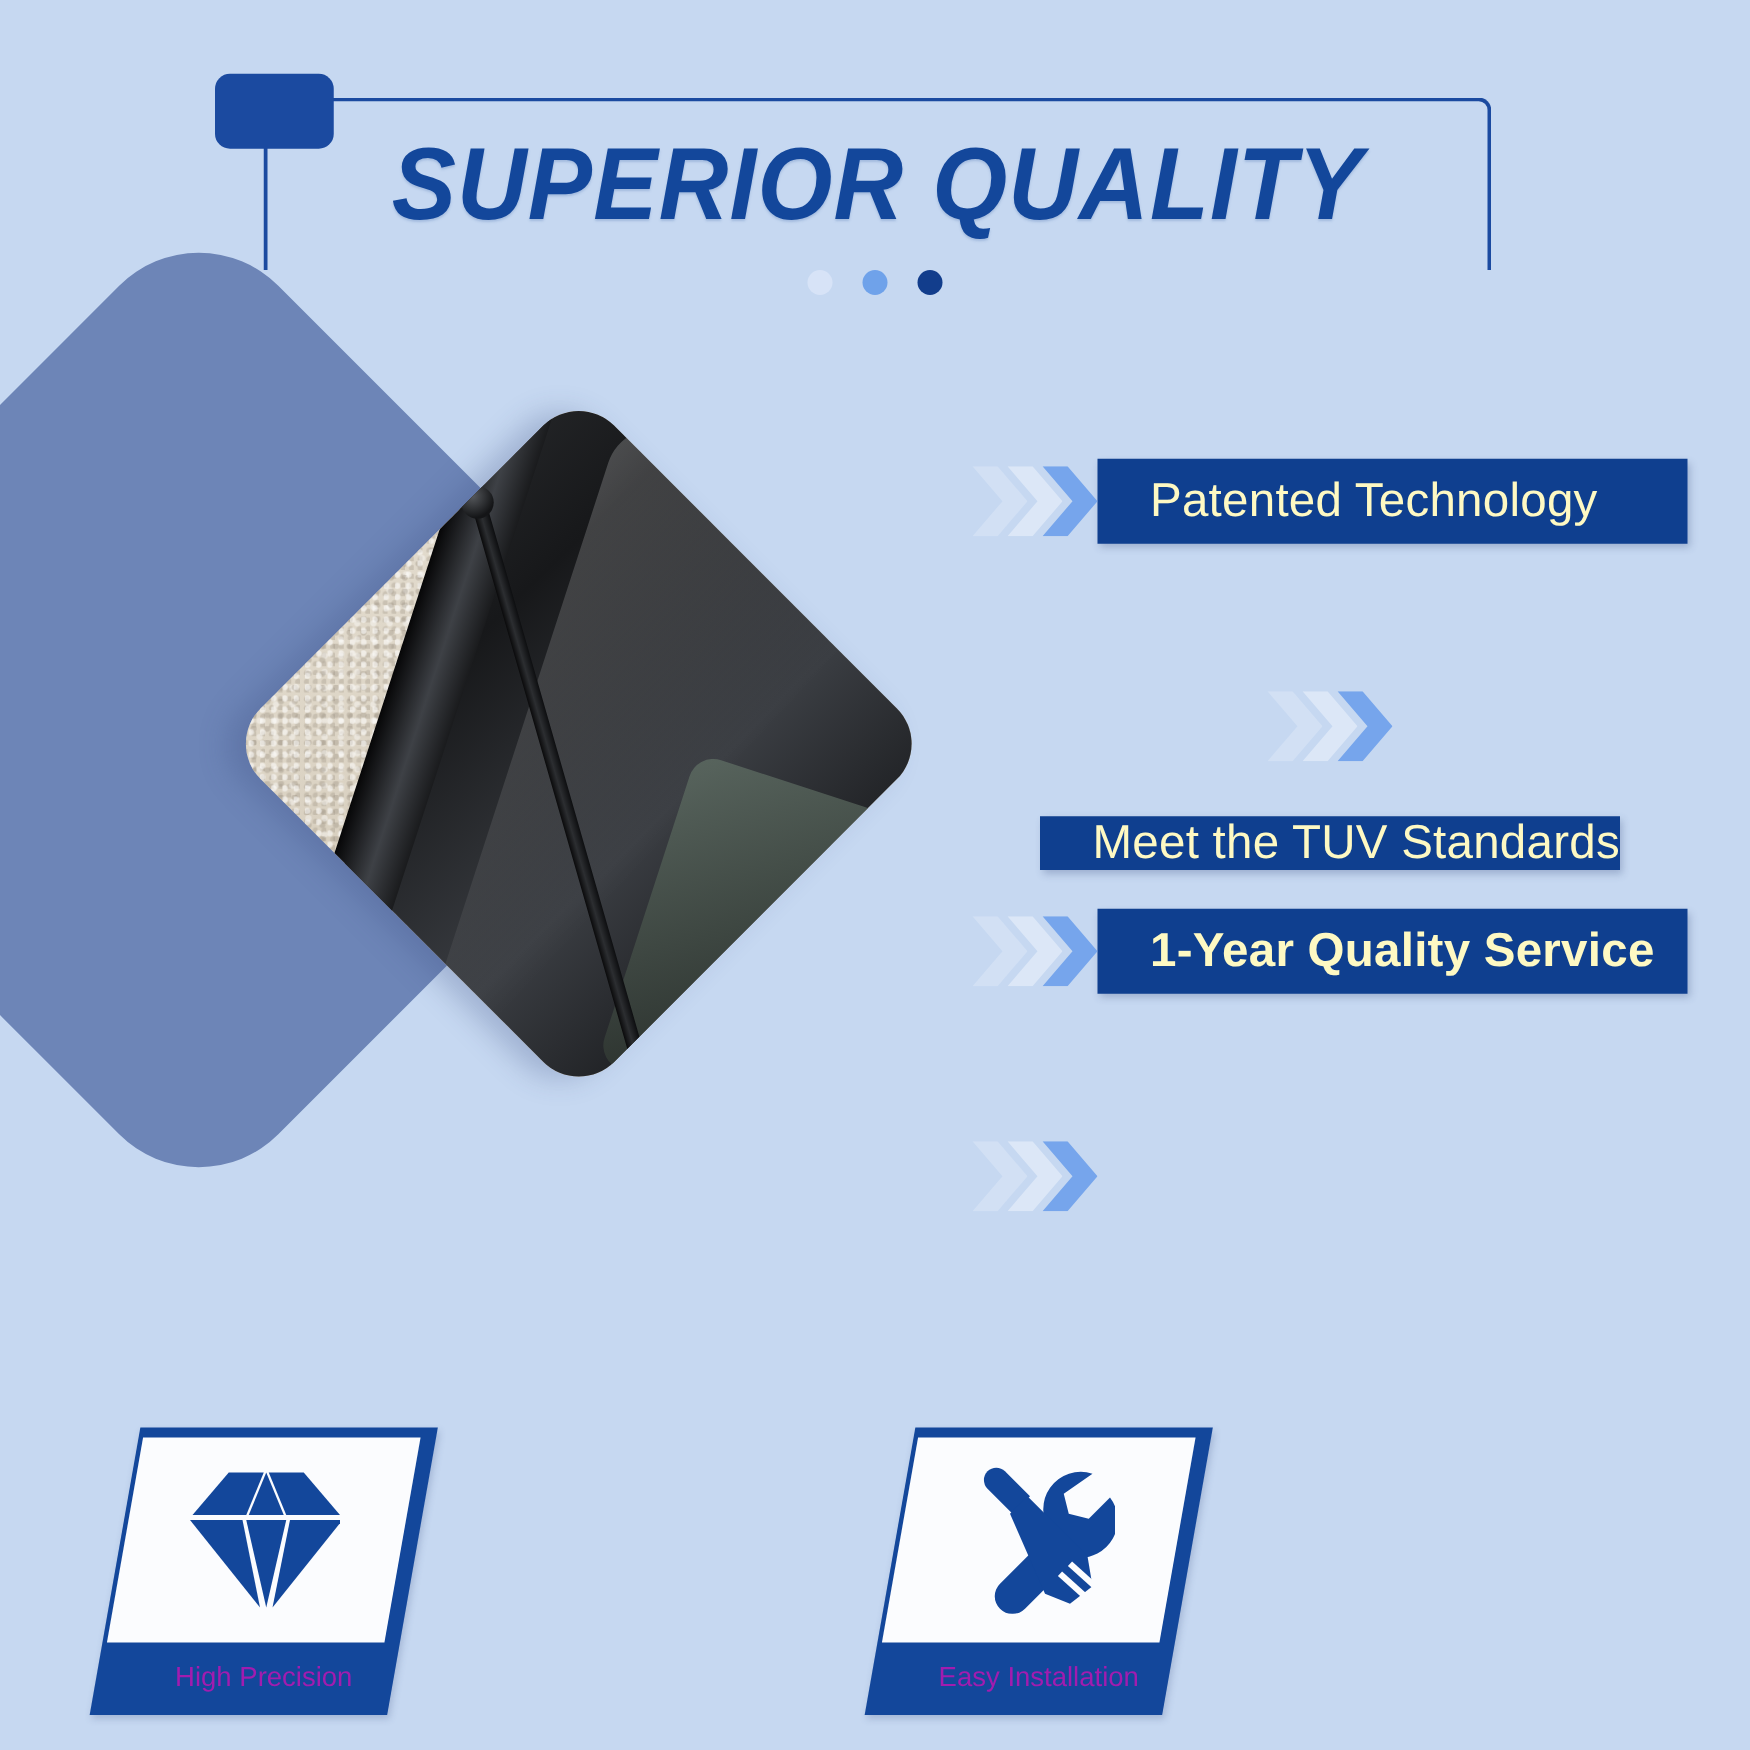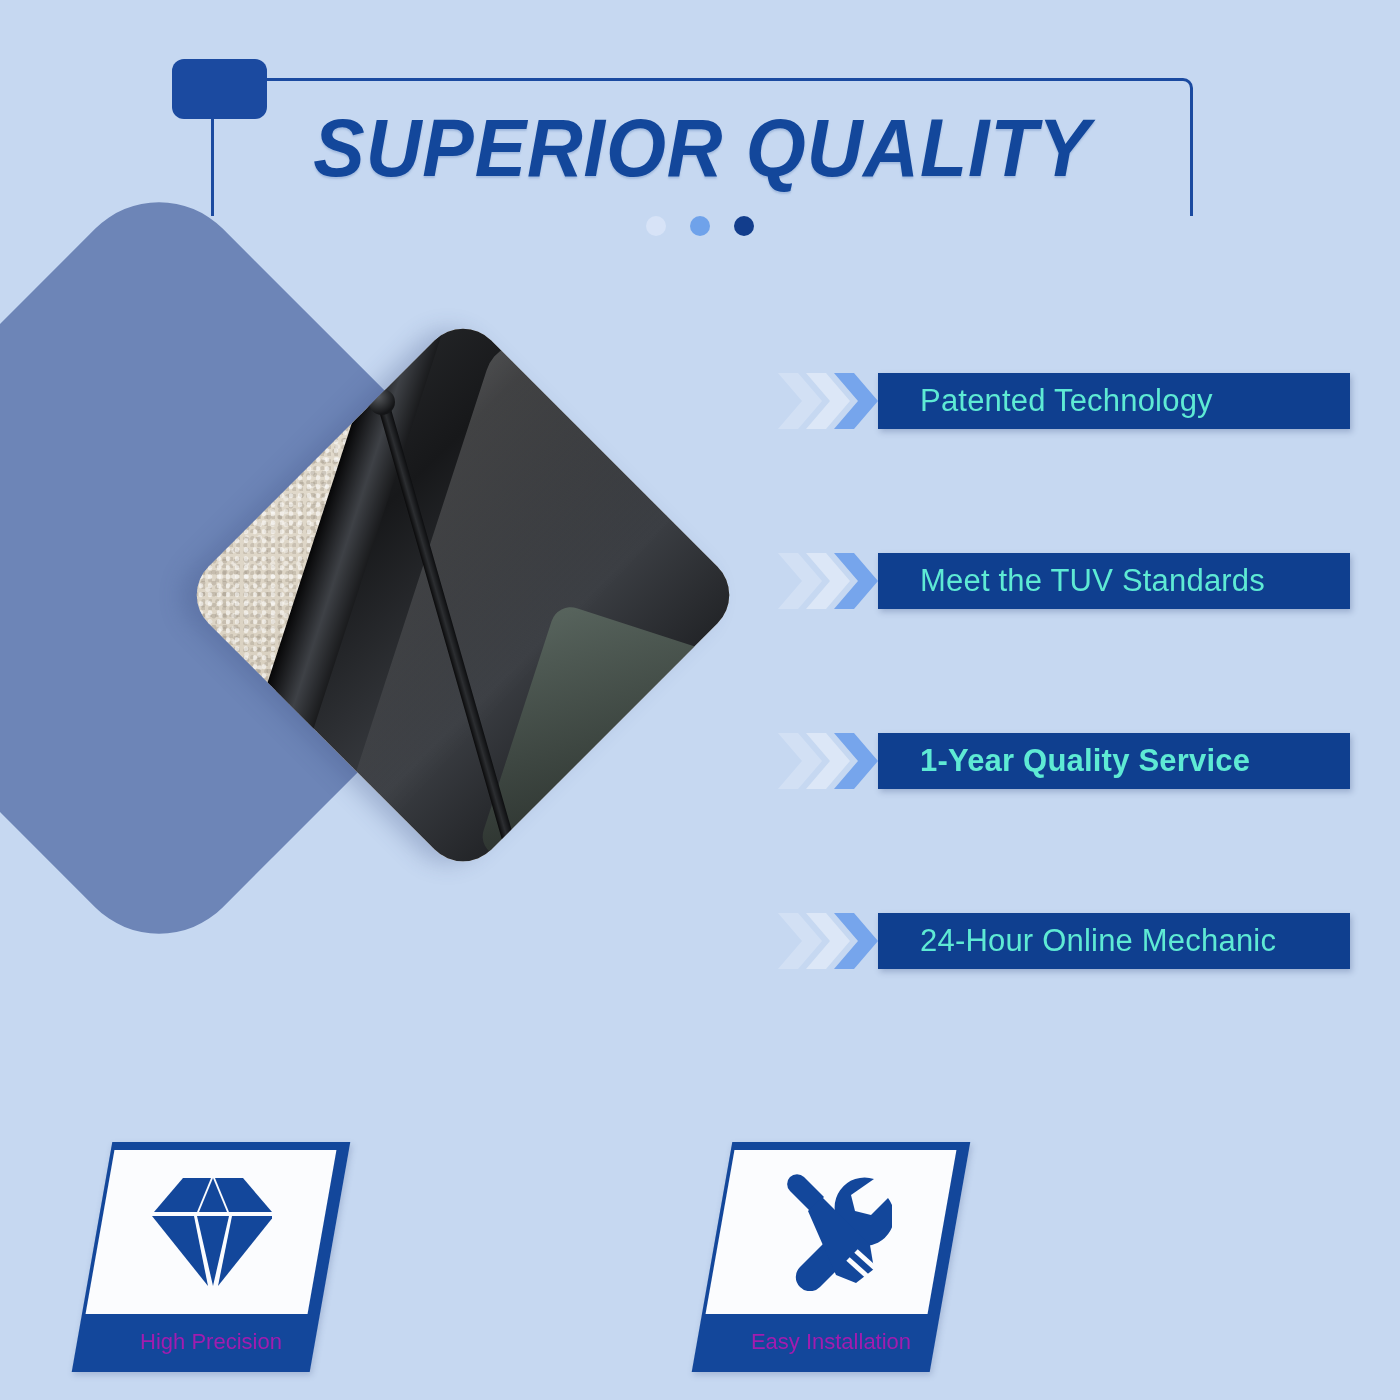--- a/index.html
+++ b/index.html
@@ -117,26 +117,26 @@
     background:radial-gradient(circle at 35% 30%,#4a4d51,#121315 70%);
     border-radius:50%;
   }
 
   
   .feat{position:absolute;height:56px;display:flex;align-items:center;}
   .chev-group{position:relative;width:100px;height:56px;flex:0 0 100px;}
   .chev{position:absolute;top:0;width:44px;height:56px;}
   .chev svg{display:block;}
   .feat-bar{
-    height:56px;flex:1 1 auto;
+    height:68px;flex:1 1 auto;
     background:#0f3f8f;
     display:flex;align-items:center;
     padding-left:42px;
     box-sizing:border-box;
-    color:#5eead4;font-size:31px;
+    color:#fef9c3;font-size:38px;
     letter-spacing:.2px;
     white-space:nowrap;
     box-shadow:2px 3px 6px rgba(60,80,130,.3);
   }
 
   
   .badges{position:absolute;left:92px;top:1142px;width:1250px;height:230px;}
   .badge{
     position:absolute;top:0;width:238px;height:230px;
   }
@@ -207,21 +207,21 @@
       </span>
       <span class="chev" style="left:56px;">
         <svg width="44" height="56" viewBox="0 0 44 56">
             <path d="M0 0 L24 28 L0 56 L20 56 L44 28 L20 0 Z" fill="#76a5ec"></path>
           </svg>
       </span>
     </span>
     <span class="feat-bar">Patented Technology</span>
   </div>
 
-  <div class="feat" style="left:778px;top:553px;width:572px;">
+  <div class="feat" style="left:778px;top:553px;width:572px;flex-direction:column;">
     <span class="chev-group">
       <span class="chev" style="left:0px;opacity:.55">
         <svg width="44" height="56" viewBox="0 0 44 56">
             <path d="M0 0 L24 28 L0 56 L20 56 L44 28 L20 0 Z" fill="#dce7f7"></path>
           </svg>
       </span>
       <span class="chev" style="left:28px;">
         <svg width="44" height="56" viewBox="0 0 44 56">
             <path d="M0 0 L24 28 L0 56 L20 56 L44 28 L20 0 Z" fill="#dce7f7"></path>
           </svg>
@@ -267,21 +267,20 @@
         <svg width="44" height="56" viewBox="0 0 44 56">
             <path d="M0 0 L24 28 L0 56 L20 56 L44 28 L20 0 Z" fill="#dce7f7"></path>
           </svg>
       </span>
       <span class="chev" style="left:56px;">
         <svg width="44" height="56" viewBox="0 0 44 56">
             <path d="M0 0 L24 28 L0 56 L20 56 L44 28 L20 0 Z" fill="#76a5ec"></path>
           </svg>
       </span>
     </span>
-    <span class="feat-bar">24-Hour Online Mechanic</span>
   </div>
 
   <div class="badges">
 
     <div class="badge" style="left:0px;">
       <div class="badge-shape"></div>
       <div class="badge-white"></div>
       <div class="badge-icon">
         <svg width="122" height="112" viewBox="0 0 122 112">
           <g fill="#13479b">

